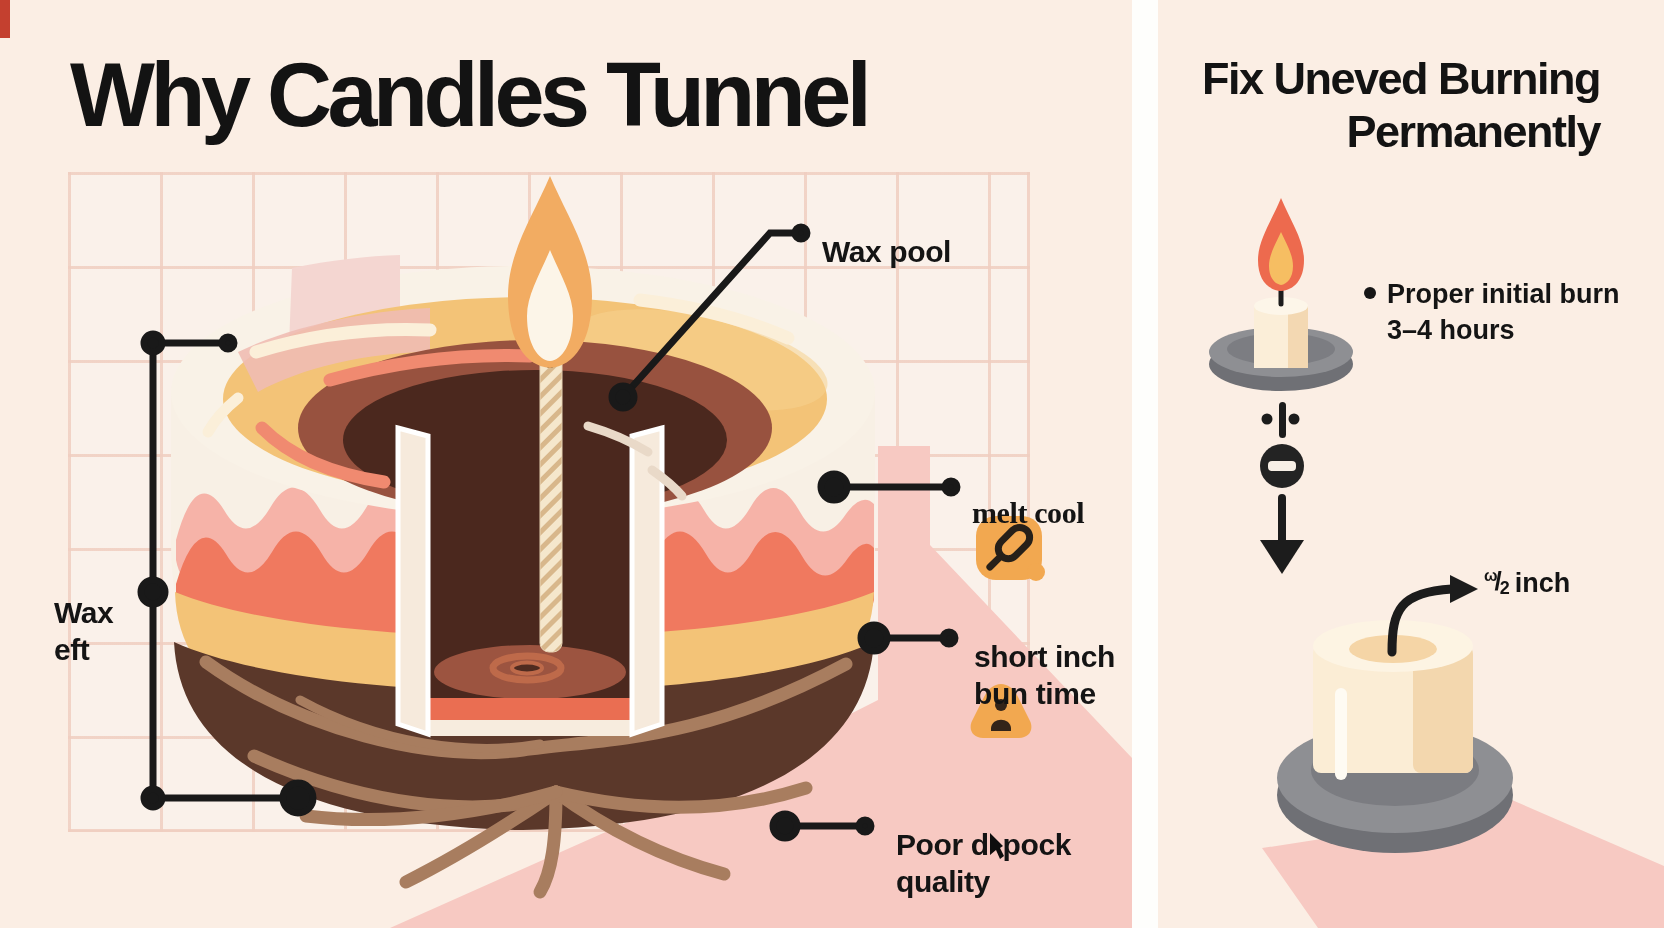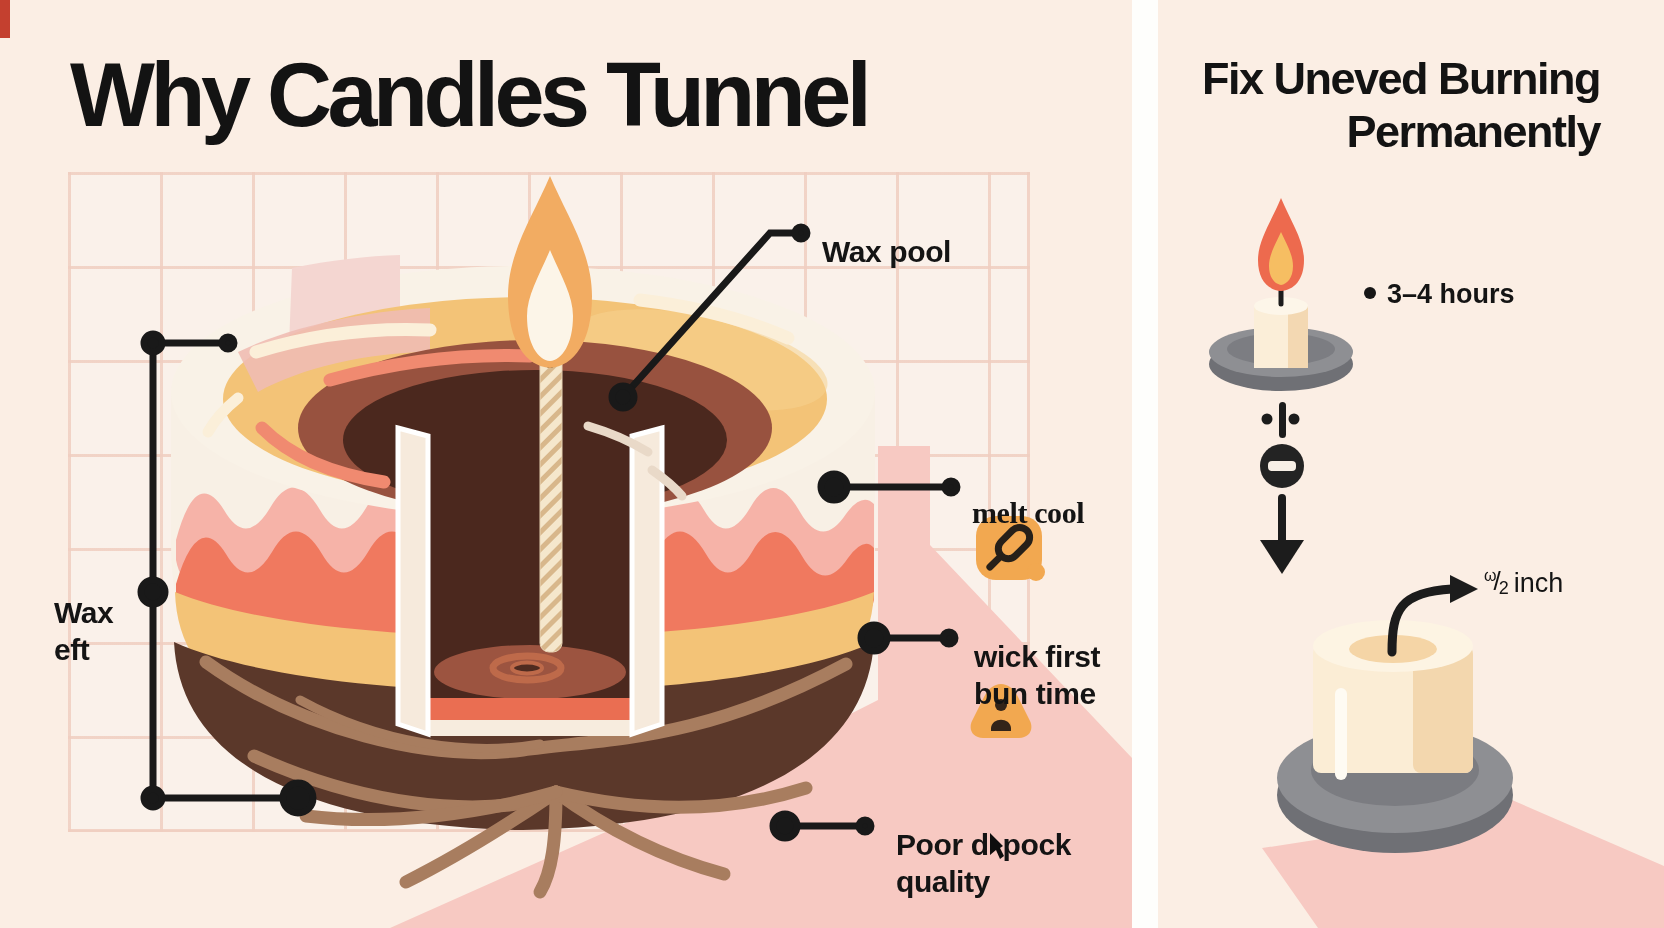--- a/index.html
+++ b/index.html
@@ -29,21 +29,21 @@
   #lbl-wax-left{left:54px;top:570px;width:92px;line-height:37px;}
   .lbl .line{display:block;}
   .cursor-inline{display:inline-block;width:16px;height:27px;vertical-align:-4px;margin:0 -1px;}
 
   .bullet{position:absolute;left:1387px;font-size:27px;font-weight:700;line-height:36px;color:#141414;}
   .bullet .bdot{position:absolute;left:-23px;top:11px;width:12px;height:12px;border-radius:50%;background:#161616;}
   .bullet .bline{display:block;}
   #bullet-1{top:276px;}
   #bullet-2{top:436px;}
 
-  #measure{left:1484px;top:566px;font-size:27px;font-weight:400;color:#141414;}
+  #measure{left:1484px;top:566px;font-size:27px;font-weight:700;color:#141414;}
   #measure .frac-num{font-size:16px;vertical-align:11px;letter-spacing:-1px;}
   #measure .frac-slash{font-size:26px;vertical-align:2px;margin:0 -2px;}
   #measure .frac-den{font-size:18px;vertical-align:-2px;}
   #measure .unit{margin-left:5px;}
 </style>
 </head>
 <body>
 
 <div id="canvas">
 
@@ -215,21 +215,21 @@
     </g>
   </svg>
 
   <div id="left-title" class="txt">Why Candles Tunnel</div>
 
   <div id="lbl-wax-pool" class="txt lbl">Wax pool</div>
 
   <div id="lbl-melt-cool" class="txt lbl">melt cool</div>
 
   <div id="lbl-short-first" class="txt lbl">
-    <span class="line">wick first</span>
+    <span class="line">short inch</span>
     <span class="line">bun time</span>
   </div>
 
   <div id="lbl-poor" class="txt lbl">
     <span class="line">
       <span>Poor d</span><span class="cursor-inline"><svg viewBox="0 0 16 27" width="16" height="27">
             <polygon points="2,1 2,23 8,18 12,27 16,24 12,16 15,14" fill="#0E0E0E"></polygon>
           </svg></span><span>pock</span>
     </span>
     <span class="line">quality</span>
@@ -240,20 +240,21 @@
     <span class="line">eft</span>
   </div>
 
   <div id="right-title" class="txt">
     <span class="line" style="display:block">Fix Uneved Burning</span>
     <span class="line" style="display:block">Permanently</span>
   </div>
 
   <div id="bullet-1" class="bullet">
     <span class="bdot"></span>
+    <span class="bline">Proper initial burn</span>
     <span class="bline">3–4 hours</span>
   </div>
 
 
   <div id="measure" class="txt">
     <span class="frac-num">ω</span><span class="frac-slash">/</span><span class="frac-den">2</span><span class="unit">inch</span>
   </div>
 
 </div>
 

